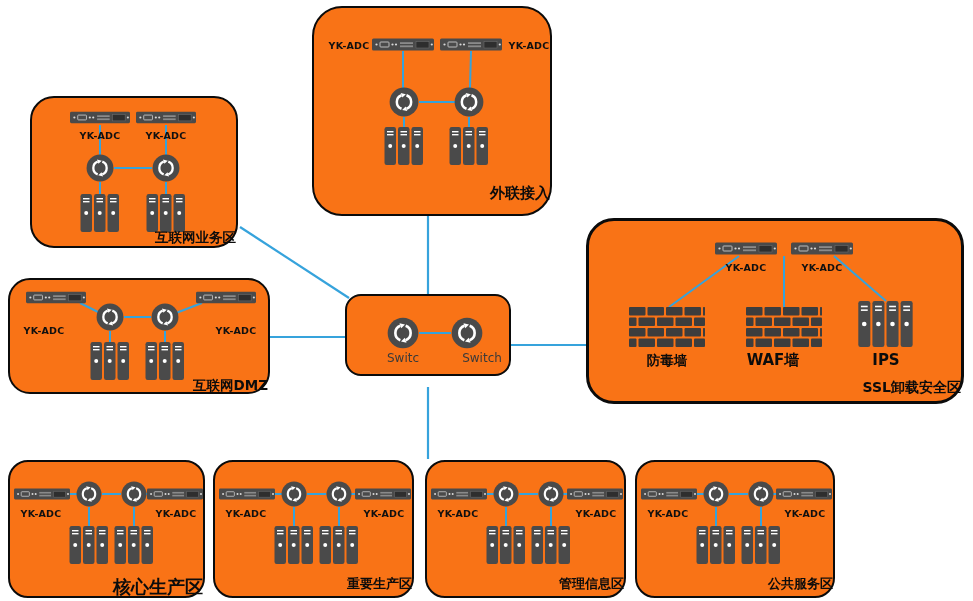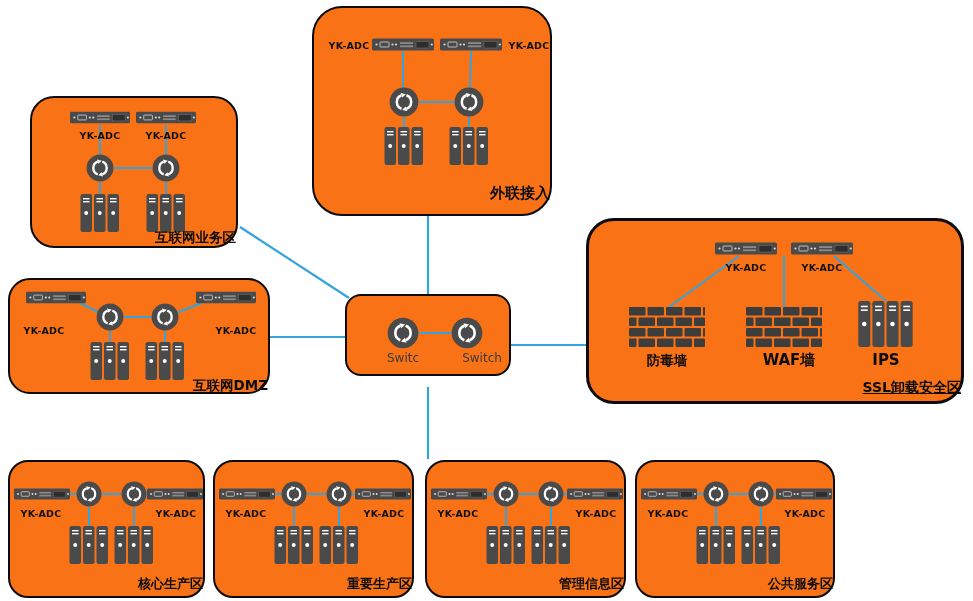--- a/index.html
+++ b/index.html
@@ -253,23 +253,23 @@
     <svg class="ic" style="left:40px;top:86px;width:76px;height:40px;">
         <use href="#sym-brickwall"></use>
       </svg>
     <svg class="ic" style="left:157px;top:86px;width:76px;height:40px;">
         <use href="#sym-brickwall"></use>
       </svg>
     <svg class="ic" style="left:264px;top:80px;width:66px;height:46px;">
         <use href="#sym-servers4"></use>
       </svg>
     <span class="lbl dev-label" style="left:40px;top:131px;width:76px;font-size:13.5px;">防毒墙</span>
-    <span class="lbl dev-label" style="left:162px;top:130px;width:76px;font-size:15px;">WAF墙</span>
+    <span class="lbl dev-label" style="left:146px;top:130px;width:76px;font-size:15px;">WAF墙</span>
     <span class="lbl dev-label" style="left:264px;top:130px;width:66px;font-size:15px;">IPS</span>
-    <div class="zone-title" style="top:158px;font-size:14px;text-decoration:underline;">SSL卸载安全区</div>
+    <div class="zone-title" style="top:158px;font-size:14px;">SSL卸载安全区</div>
   </div>
 
   <div class="zone" style="left:8px;top:460px;width:197px;height:138px;border-radius:20px;">
     <svg class="box-lines">
       <line x1="60" y1="32" x2="67" y2="32"></line>
         <line x1="92" y1="32" x2="111" y2="32"></line>
         <line x1="136" y1="32" x2="141" y2="32"></line>
       <line x1="79" y1="45" x2="79" y2="64"></line>
         <line x1="124" y1="45" x2="124" y2="64"></line>
     </svg>
@@ -286,21 +286,21 @@
       </svg>
     <svg class="ic" style="left:111px;top:19px;width:26px;height:26px;">
         <use href="#sym-switch"></use>
       </svg>
     <svg class="ic" style="left:59px;top:64px;width:40px;height:38px;">
         <use href="#sym-servers3"></use>
       </svg>
     <svg class="ic" style="left:104px;top:64px;width:40px;height:38px;">
         <use href="#sym-servers3"></use>
       </svg>
-    <div class="zone-title" style="top:113px;font-size:13px;">核心生产区</div>
+    <div class="zone-title" style="top:113px;font-size:18px;">核心生产区</div>
   </div>
 
   <div class="zone" style="left:213px;top:460px;width:201px;height:138px;border-radius:20px;">
     <svg class="box-lines">
       <line x1="60" y1="32" x2="67" y2="32"></line>
         <line x1="92" y1="32" x2="111" y2="32"></line>
         <line x1="136" y1="32" x2="141" y2="32"></line>
       <line x1="79" y1="45" x2="79" y2="64"></line>
         <line x1="124" y1="45" x2="124" y2="64"></line>
     </svg>

